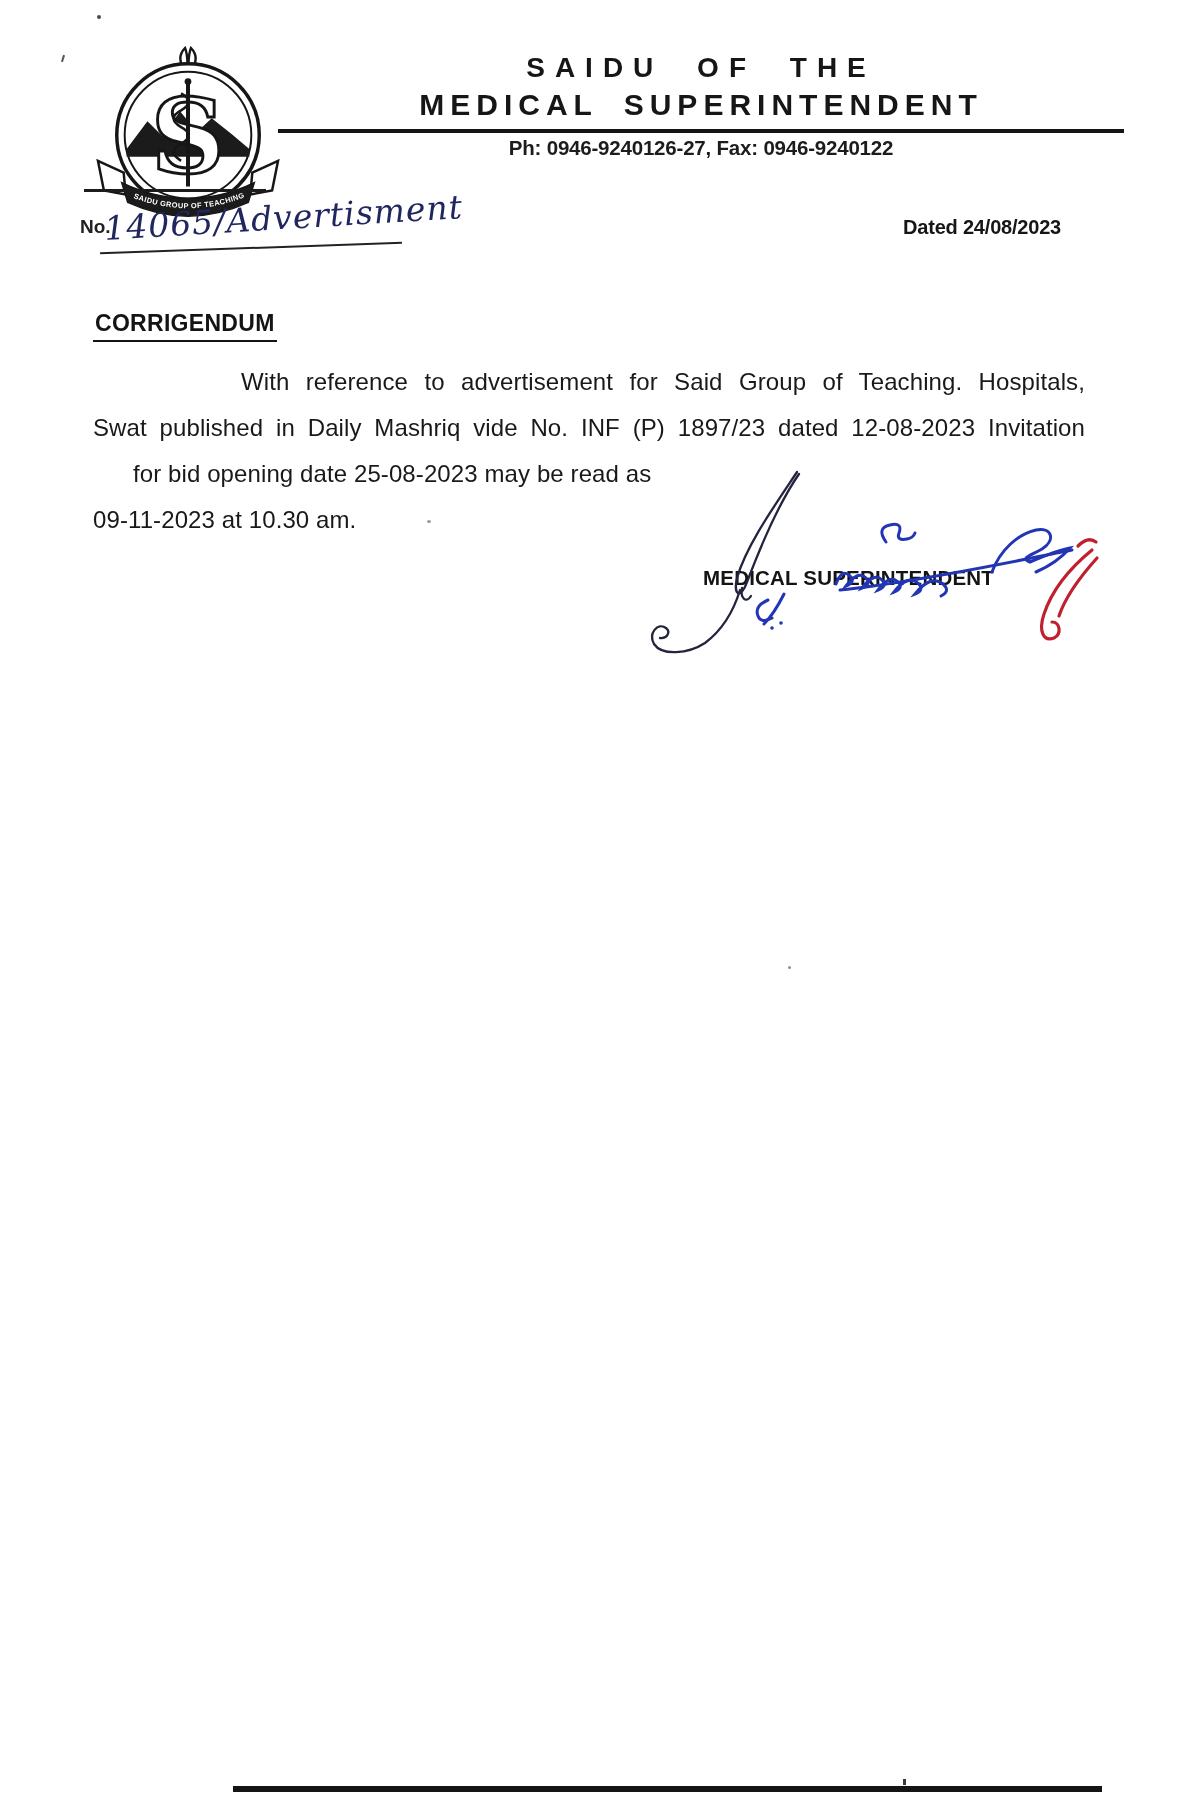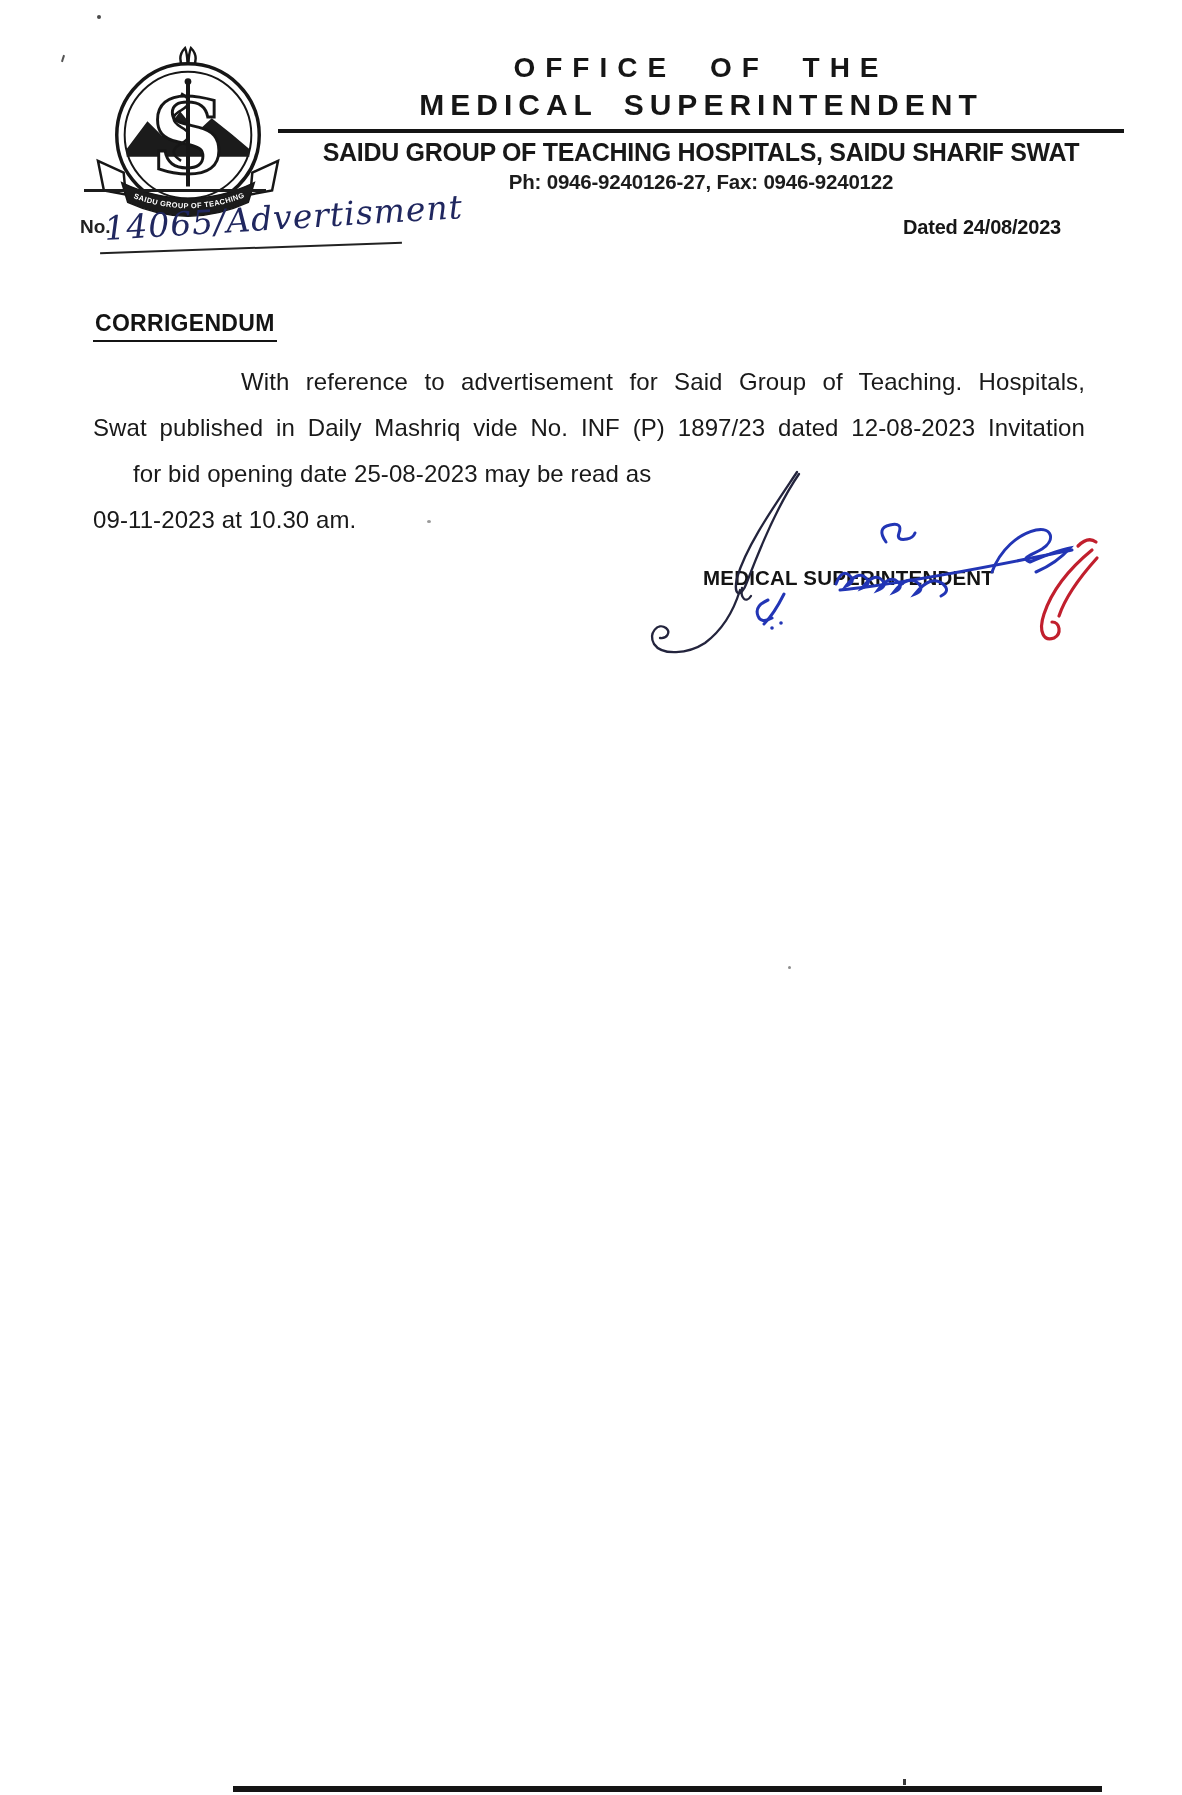--- a/index.html
+++ b/index.html
@@ -82,24 +82,23 @@
         <path id="bannerArc" d="M46,152 Q105,176 164,152"></path>
       </defs>
     <text font-size="7.5" fill="#ffffff" font-weight="bold" letter-spacing="0.4">
       <textPath href="#bannerArc" startOffset="4">SAIDU GROUP OF TEACHING HOSPITALS</textPath>
     </text>
   </svg>
 </div>
 <div class="abs logo-underline"></div>
 
 <div class="abs head-block">
-  <div class="office1">OFFICE OF THE</div>
+  <div class="office1">SAIDU OF THE</div>
   <div class="office2">MEDICAL SUPERINTENDENT</div>
   <div class="head-rule"></div>
-  <div class="orgline">SAIDU GROUP OF TEACHING HOSPITALS, SAIDU SHARIF SWAT</div>
   <div class="phline">Ph: 0946-9240126-27, Fax: 0946-9240122</div>
 </div>
 
 <div class="abs no-label">No.</div>
 <div class="abs no-hand">14065/Advertisment</div>
 <div class="abs no-underline"></div>
 <div class="abs dated">Dated 24/08/2023</div>
 
 <div class="abs title-wrap">
   <span class="title">CORRIGENDUM</span>

